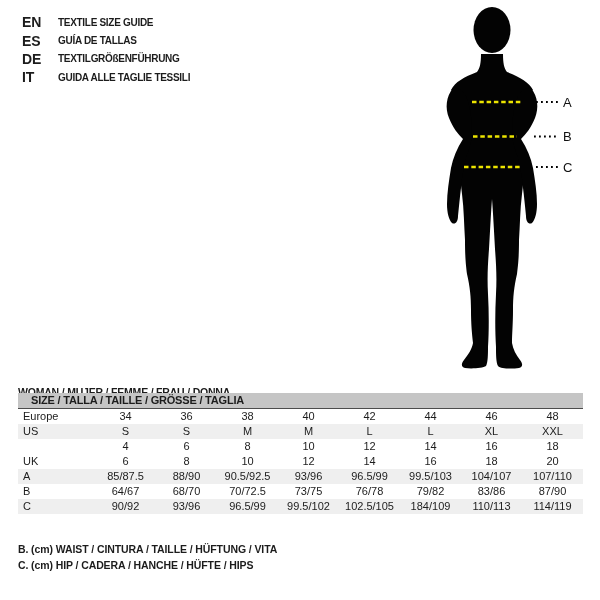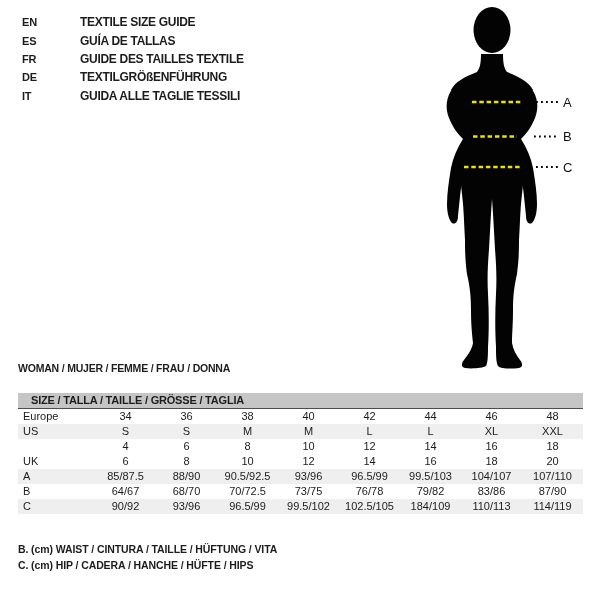--- a/index.html
+++ b/index.html
@@ -12,28 +12,28 @@
   }
   html,body{margin:0;padding:0;}
   body{background:#e9e9e9;font-family:"Liberation Sans",sans-serif;}
   #root{
     position:relative;width:600px;height:600px;background:var(--background);
     overflow:hidden;color:var(--text);
   }
   
   #langs{position:absolute;left:22px;top:13px;}
   .lang-row{height:18.4px;display:flex;align-items:center;}
-  .lang-code{display:inline-block;width:36px;font-size:11px;font-weight:700;letter-spacing:-0.2px;}
-  .lang-text{font-size:12px;font-weight:700;letter-spacing:-0.3px;white-space:nowrap;margin-left:22px;}
+  .lang-code{display:inline-block;width:36px;font-size:14px;font-weight:700;letter-spacing:-0.2px;}
+  .lang-text{font-size:10px;font-weight:700;letter-spacing:-0.3px;white-space:nowrap;}
   
   #figure{position:absolute;left:430px;top:0;width:170px;height:376px;}
   #figure .sil{fill:var(--sil);}
   #figure text{font-family:"Liberation Sans",sans-serif;font-size:13px;fill:#111;}
   
-  #woman-title{position:absolute;left:18px;top:362px;margin:0;font-size:10.5px;
+  #woman-title{position:absolute;left:18px;top:386px;margin:0;font-size:10.5px;
     font-weight:700;letter-spacing:-0.2px;white-space:nowrap;}
   
   #table{position:absolute;left:18px;top:393px;width:565px;font-size:11px;line-height:15px;}
   #thead{height:15px;background:var(--header-bg);border-bottom:1.5px solid var(--header-border);
     font-weight:700;padding-left:13px;letter-spacing:-0.2px;}
   .t-row{display:flex;height:15px;}
   .t-row.shaded{background:var(--shaded-row-bg);}
   .t-label{width:77px;padding-left:5px;box-sizing:border-box;text-align:left;}
   .t-cell{flex:1;text-align:center;}
   
@@ -46,24 +46,20 @@
 <div id="root">
 
   <section id="langs">
       <div class="lang-row">
         <span class="lang-code">EN</span>
         <span class="lang-text">TEXTILE SIZE GUIDE</span>
       </div>
       <div class="lang-row">
         <span class="lang-code">ES</span>
         <span class="lang-text">GUÍA DE TALLAS</span>
-      </div>
-      <div class="lang-row">
-        <span class="lang-code">FR</span>
-        <span class="lang-text">GUIDE DES TAILLES TEXTILE</span>
       </div>
       <div class="lang-row">
         <span class="lang-code">DE</span>
         <span class="lang-text">TEXTILGRÖßENFÜHRUNG</span>
       </div>
       <div class="lang-row">
         <span class="lang-code">IT</span>
         <span class="lang-text">GUIDA ALLE TAGLIE TESSILI</span>
       </div>
     </section>

